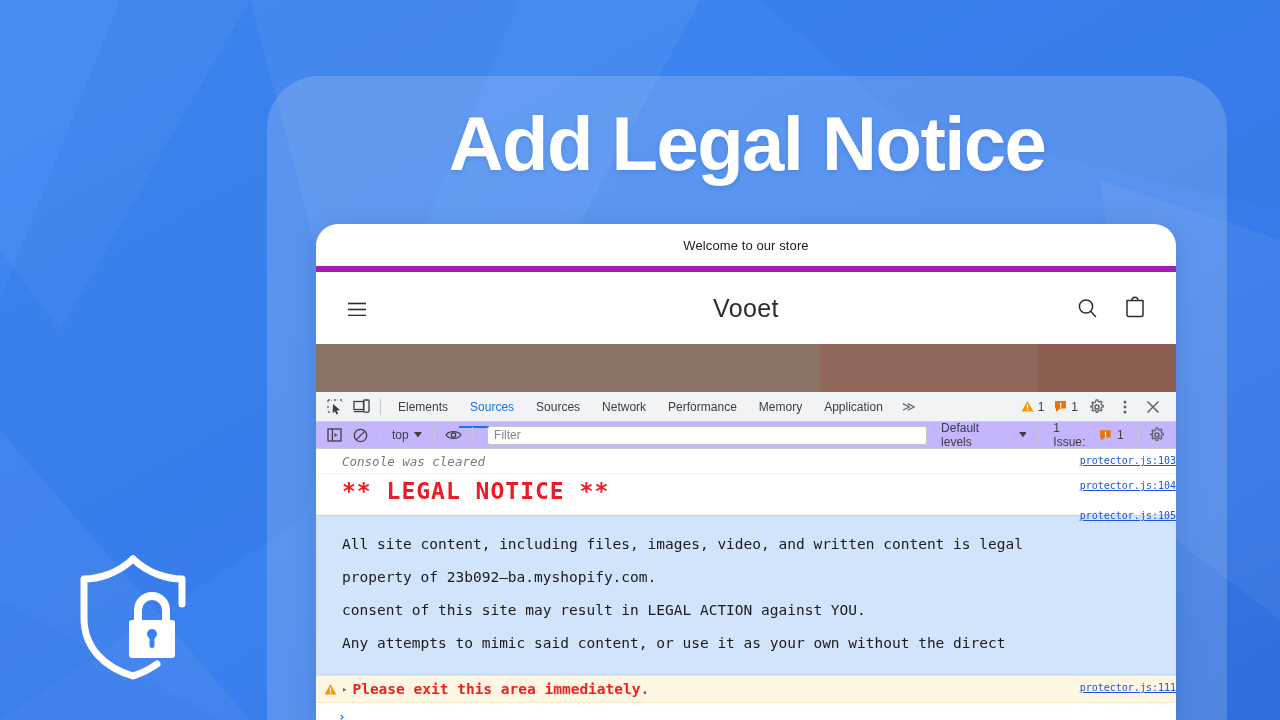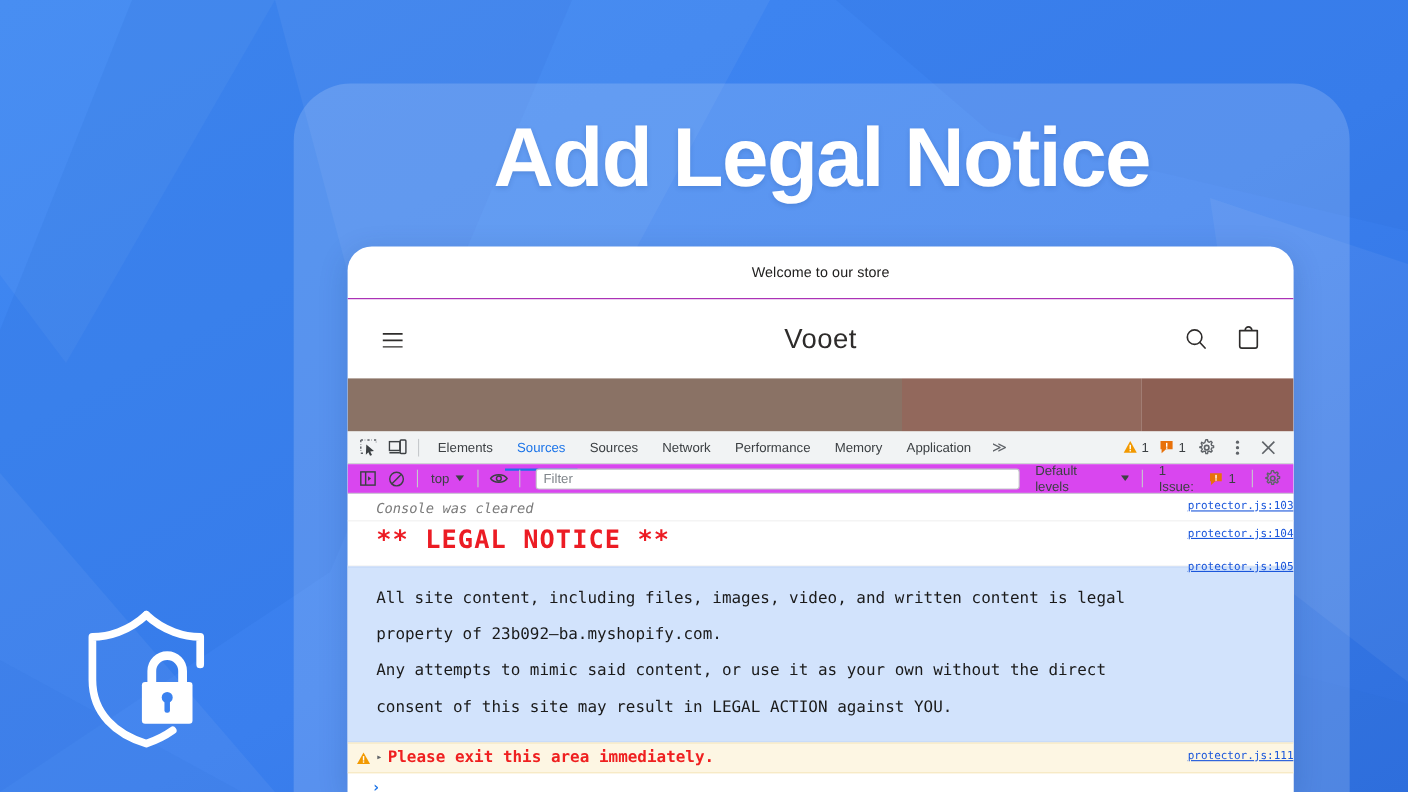--- a/index.html
+++ b/index.html
@@ -38,21 +38,21 @@
   #browser {
     position:absolute; left:316px; top:224px; width:860px; height:496px;
     background:#fff; border-radius:22px 22px 0 0; overflow:hidden;
     z-index:4;
     box-shadow: 0 6px 26px rgba(18,52,110,0.18);
   }
 
   
   .announce {
     height:48px; display:flex; align-items:center; justify-content:center;
-    font-size:13px; color:#21201f; border-bottom:1px solid #a21caf;
+    font-size:13px; color:#21201f; border-bottom:6px solid #a21caf;
     letter-spacing:.1px;
   }
   
   .store-header {
     height:72px; display:flex; align-items:center; padding:0 28px;
     position:relative;
   }
   .store-logo {
     position:absolute; left:0; right:0; text-align:center;
     font-size:25px; color:#2e2c2b; letter-spacing:.4px; pointer-events:none;
@@ -75,21 +75,21 @@
   .dt-tab {
     font-size:12px; color:#3c4043; padding:0 11px; height:43px;
     display:flex; align-items:center; cursor:pointer; white-space:nowrap;
   }
   .dt-tab.active { color:#1a73e8; box-shadow: inset 0 -2px 0 #1a73e8; }
   .dt-more { font-size:13px; color:#5f6368; padding:0 8px; cursor:pointer; }
   .dt-right { margin-left:auto; display:flex; align-items:center; gap:2px; padding-right:4px; }
   .badge { display:flex; align-items:center; gap:4px; font-size:12px; color:#3c4043; padding:0 4px; cursor:pointer; }
 
   .dt-filterbar {
-    height:27px; background:#d946ef; display:flex; align-items:center;
+    height:27px; background:#c4b5fd; display:flex; align-items:center;
     padding:0 6px; border-bottom:1px solid #cdd0d3;
   }
   .ctx-select {
     font-size:12px; color:#3c4043; display:flex; align-items:center; gap:5px;
     padding:0 6px; cursor:pointer;
   }
   .filter-input {
     flex:0 0 440px; height:19px; margin:0 8px; background:#fff;
     border:1px solid #c3c6c9; border-radius:3px; padding:0 6px;
     font-size:12px; color:#80868b; display:flex; align-items:center;
@@ -346,22 +346,22 @@
 
       <div class="row row-notice">
         <span>** LEGAL NOTICE **</span>
         <a class="src">protector.js:104</a>
       </div>
 
       <div class="row row-info">
         <div>
           <p>All site content, including files, images, video, and written content is legal</p>
           <p>property of 23b092—ba.myshopify.com.</p>
+          <p>consent of this site may result in LEGAL ACTION against YOU.</p>
           <p>Any attempts to mimic said content, or use it as your own without the direct</p>
-          <p>consent of this site may result in LEGAL ACTION against YOU.</p>
         </div>
         <a class="src" style="top:-6px;">protector.js:105</a>
       </div>
 
       <div class="row row-warn">
         <svg class="tri" viewBox="0 0 14 13">
           <path d="M7 0.6 L13.4 12 H0.6 Z" fill="#f29900"></path>
           <rect x="6.3" y="4.2" width="1.4" height="4.4" fill="#fff"></rect>
           <rect x="6.3" y="9.3" width="1.4" height="1.4" fill="#fff"></rect>
         </svg>

